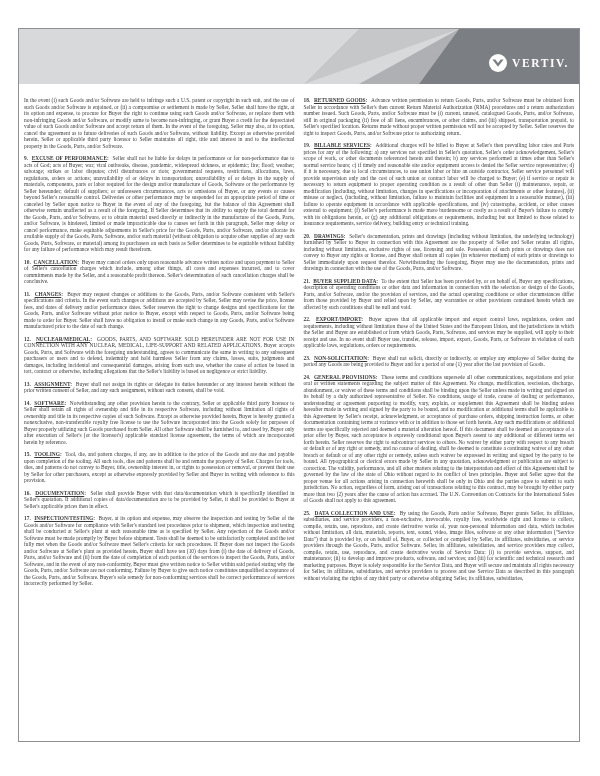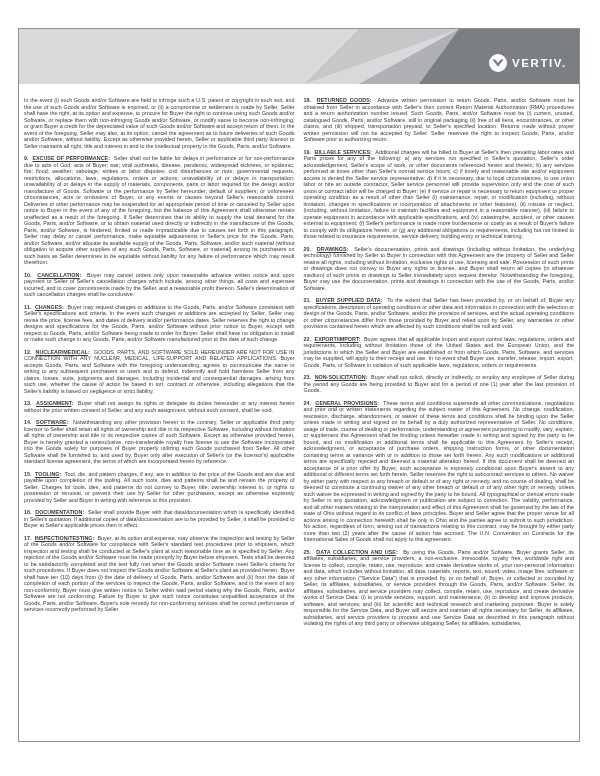--- a/index.html
+++ b/index.html
@@ -5,20 +5,21 @@
   html,body{margin:0;padding:0;}
   body{
     width:600px;height:776px;background:#ffffff;position:relative;
     font-family:"Liberation Sans", sans-serif;
     -webkit-font-smoothing:antialiased;
   }
   .sheet{
     position:absolute;left:18px;top:28px;width:562px;height:714px;
     border:1px solid #8f9093;background:#ffffff;box-sizing:border-box;
     overflow:hidden;
+    font-family:Liberation Serif, serif;
   }
   .band{position:relative;width:560px;height:55px;}
   .band svg{display:block;}
   .columns{
     display:flex;gap:9px;padding:13px 5px 0 5px;box-sizing:border-box;
   }
   .col{
     width:271px;
     font-size:5.4px;line-height:6.5px;color:#3a3a3a;
     text-align:justify;

